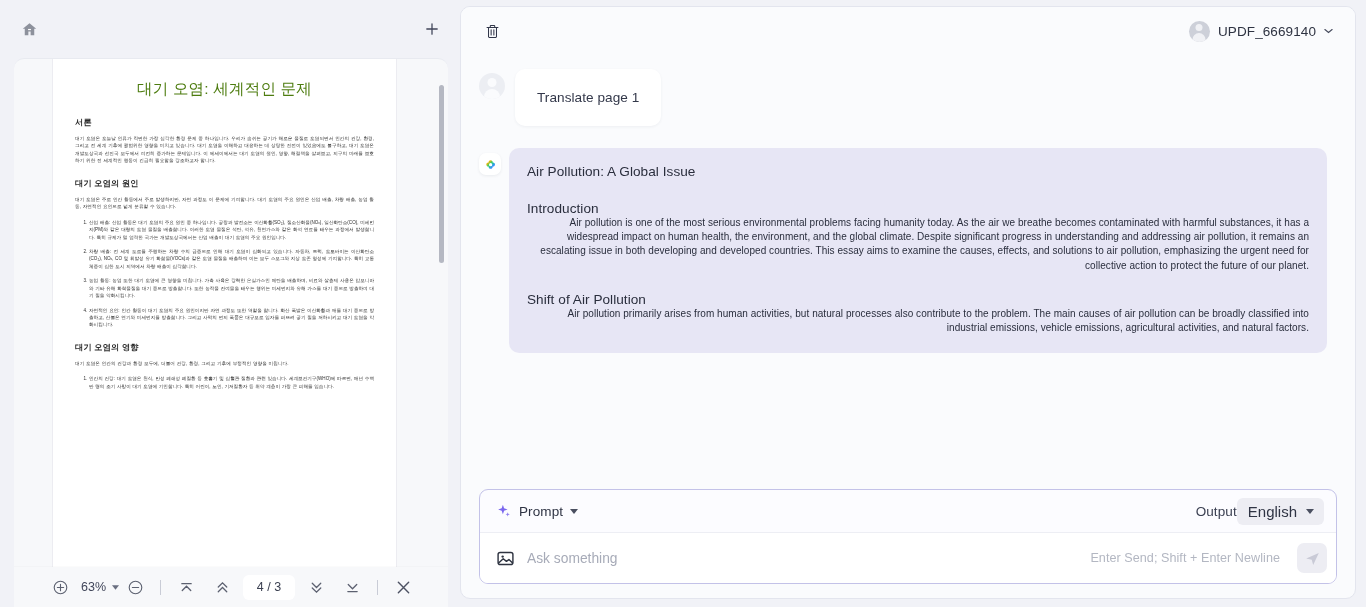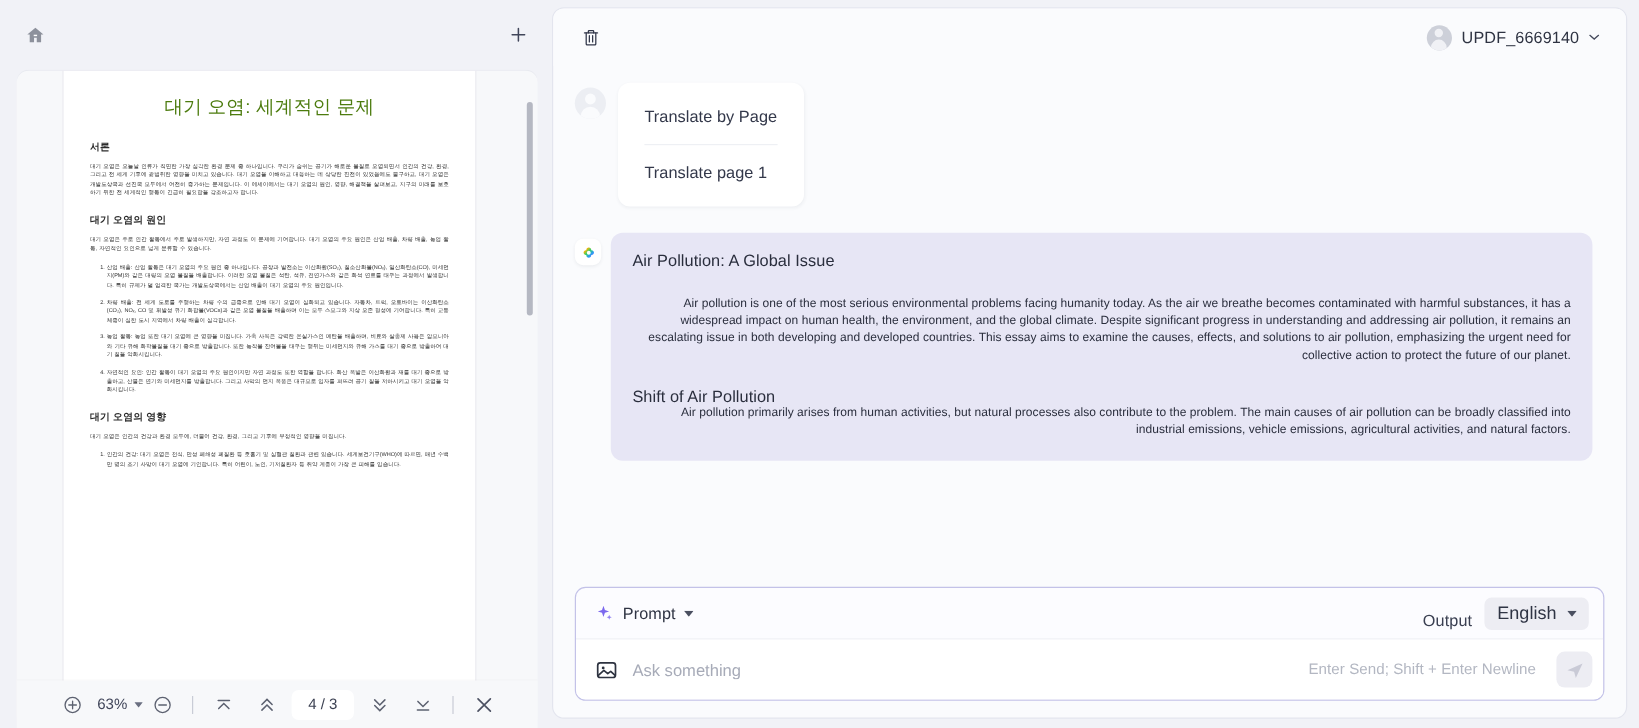--- a/index.html
+++ b/index.html
@@ -270,21 +270,21 @@
     height: 43px;
     display: flex; align-items: center;
     padding: 0 12px 0 14px;
     border-bottom: 1px solid #edeef4;
   }
   .prompt-chip {
     display: flex; align-items: center; gap: 7px;
     cursor: pointer; padding: 3px 6px 3px 2px; border-radius: 6px;
   }
   .prompt-label { font-size: 13.5px; color: #2f3444; letter-spacing: .1px; }
-  .out-grp { margin-left: auto; display: flex; align-items: flex-end; gap: 10px; }
+  .out-grp { margin-left: auto; display: flex; align-items: center; }
   .out-label { font-size: 13.5px; color: #3b4052; letter-spacing: .1px; }
   .lang-select {
     background: #ededf3; border-radius: 6px;
     height: 27px; display: flex; align-items: center; gap: 9px;
     padding: 0 10px 0 11px; cursor: pointer;
   }
   .lang-text { font-size: 15px; color: #2f3444; }
   .comp-input-row {
     height: 50px;
     display: flex; align-items: center;
@@ -431,21 +431,20 @@
             <path d="M1 1.3 L5 4.7 L9 1.3"></path>
           </svg>
         </div>
       </div>
 
       <div class="chat-scroll">
 
         <div class="msg-row">
           <span class="avatar-lg"></span>
           <div class="user-bubble">
-            <div class="ub-item">Translate by Page</div>
             <div class="ub-item">Translate page 1</div>
           </div>
         </div>
 
         <div class="ai-row">
           <span class="ai-badge">
             <svg width="15" height="15" viewBox="0 0 24 24">
               <defs>
                 <linearGradient id="g1" x1="0" y1="0" x2="1" y2="1">
                   <stop offset="0%" stop-color="#ff4d4d"></stop>
@@ -454,20 +453,21 @@
                   <stop offset="70%" stop-color="#2b9bf5"></stop>
                   <stop offset="100%" stop-color="#9b4dff"></stop>
                 </linearGradient>
               </defs>
               <path d="M12 2.6c2.3 0 3.6 2 3.1 3.7 1.7-.5 3.7.8 3.7 3.1s-2 3.6-3.7 3.1c.5 1.7-.8 3.7-3.1 3.7s-3.6-2-3.1-3.7c-1.7.5-3.7-.8-3.7-3.1S7.2 5.8 8.9 6.3C8.4 4.6 9.7 2.6 12 2.6z" transform="translate(0,2.4) scale(1.02)" fill="url(#g1)"></path>
               <circle cx="12.2" cy="12.2" r="2.6" fill="#ffffff"></circle>
             </svg>
           </span>
           <div class="ai-bubble">
             <div class="ai-title">Air Pollution: A Global Issue</div>
+            <div class="ai-h">Introduction</div>
             <div class="ai-p">Air pollution is one of the most serious environmental problems facing humanity today. As the air we breathe becomes contaminated with harmful substances, it has a widespread impact on human health, the environment, and the global climate. Despite significant progress in understanding and addressing air pollution, it remains an escalating issue in both developing and developed countries. This essay aims to examine the causes, effects, and solutions to air pollution, emphasizing the urgent need for collective action to protect the future of our planet.</div>
             <div class="ai-gap"></div>
             <div class="ai-h">Shift of Air Pollution</div>
             <div class="ai-p">Air pollution primarily arises from human activities, but natural processes also contribute to the problem. The main causes of air pollution can be broadly classified into industrial emissions, vehicle emissions, agricultural activities, and natural factors.</div>
           </div>
         </div>
 
       </div>
 
       <div class="composer">

